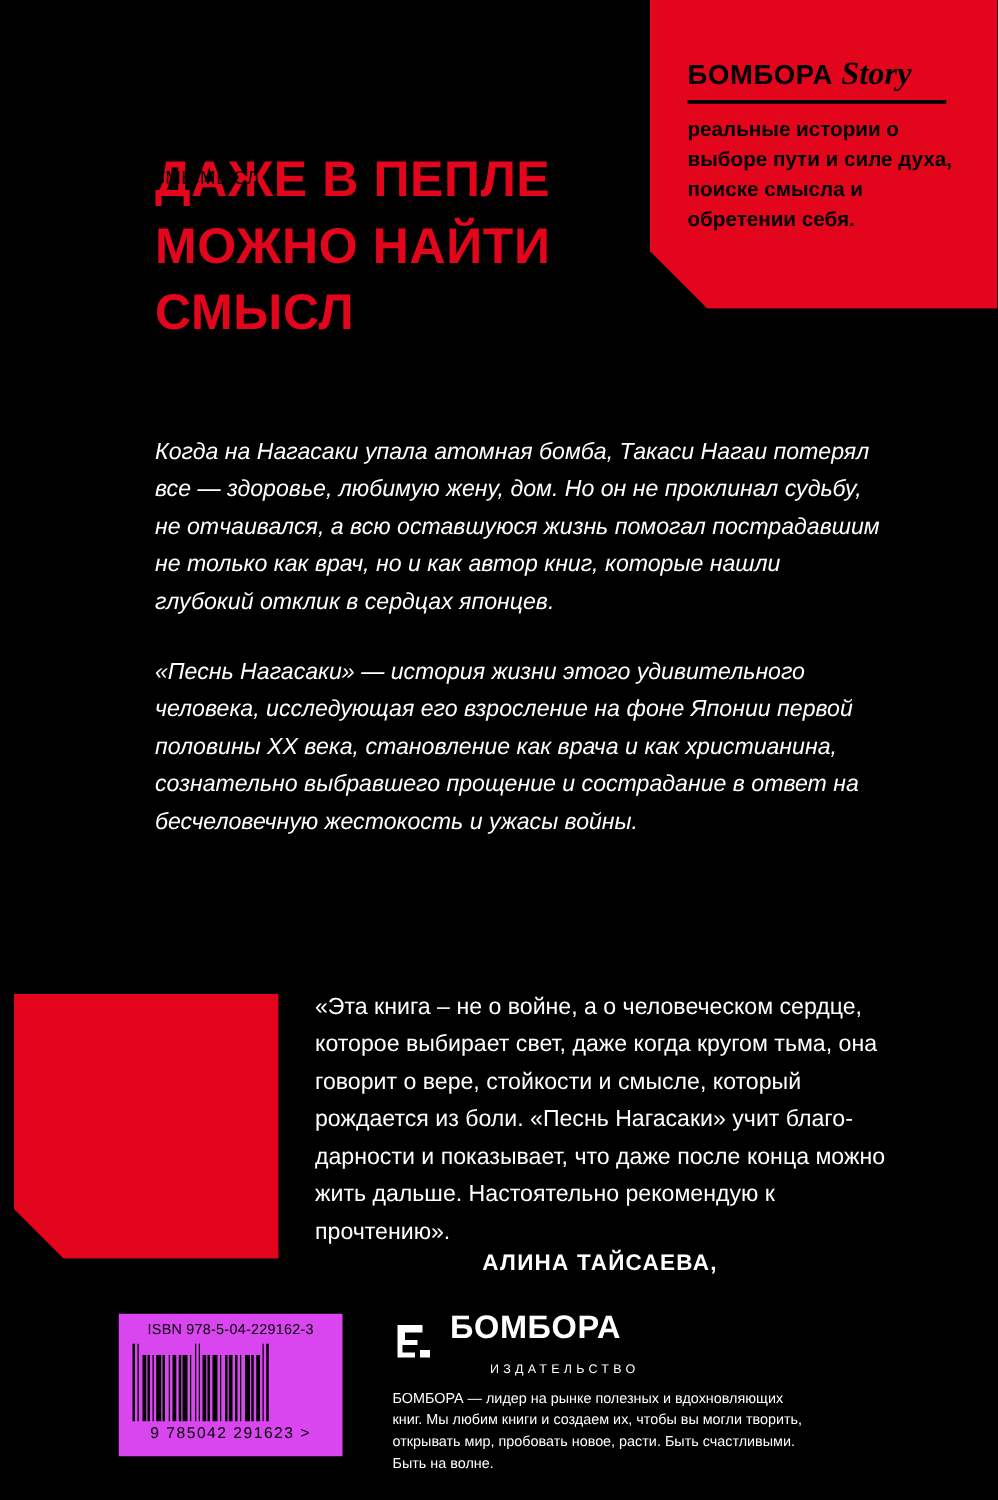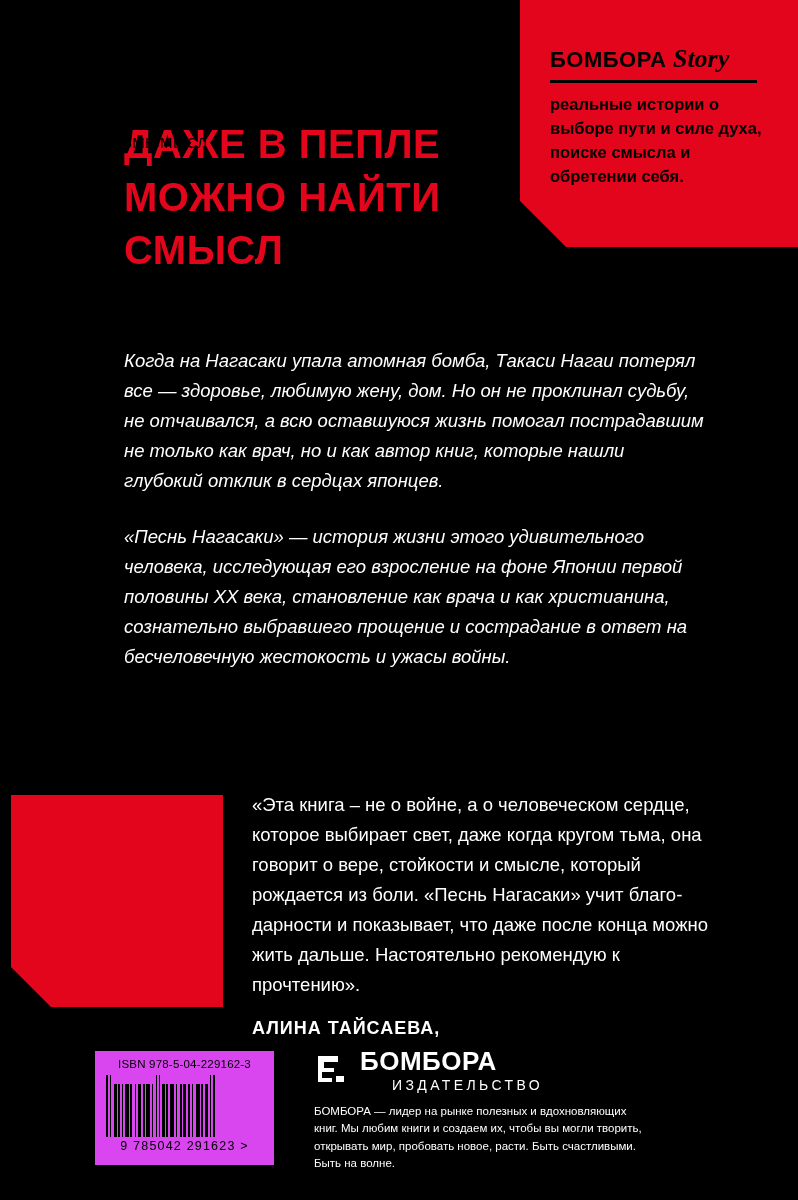--- a/index.html
+++ b/index.html
@@ -160,22 +160,21 @@
     top: 790px;
     width: 456px;
   }
   .review p {
     margin: 0;
     font-size: 18.5px;
     line-height: 1.62;
     color: #ffffff;
   }
   .review-author {
-    margin-top: 18px;
-    text-align: left;
+    text-align: center;
     font-size: 18px;
     font-weight: bold;
     letter-spacing: 1px;
     color: #ffffff;
   }
   .review-author-sub {
     margin-top: 3px;
     text-align: right;
     font-family: "Liberation Serif", serif;
     font-size: 16px;
@@ -242,24 +241,24 @@
     height: 36px;
     position: relative;
   }
   .pub-name {
     font-size: 26px;
     font-weight: bold;
     letter-spacing: 0.5px;
     color: #ffffff;
   }
   .pub-sub {
-    font-size: 14px;
+    font-size: 10px;
     letter-spacing: 3.4px;
     color: #ffffff;
-    margin-top: 0;
+    margin-top: 13px;
     padding-left: 32px;
   }
   .pub-text {
     margin-top: 10px;
     font-size: 11.5px;
     line-height: 1.5;
     color: #ffffff;
     width: 330px;
   }
 </style>

